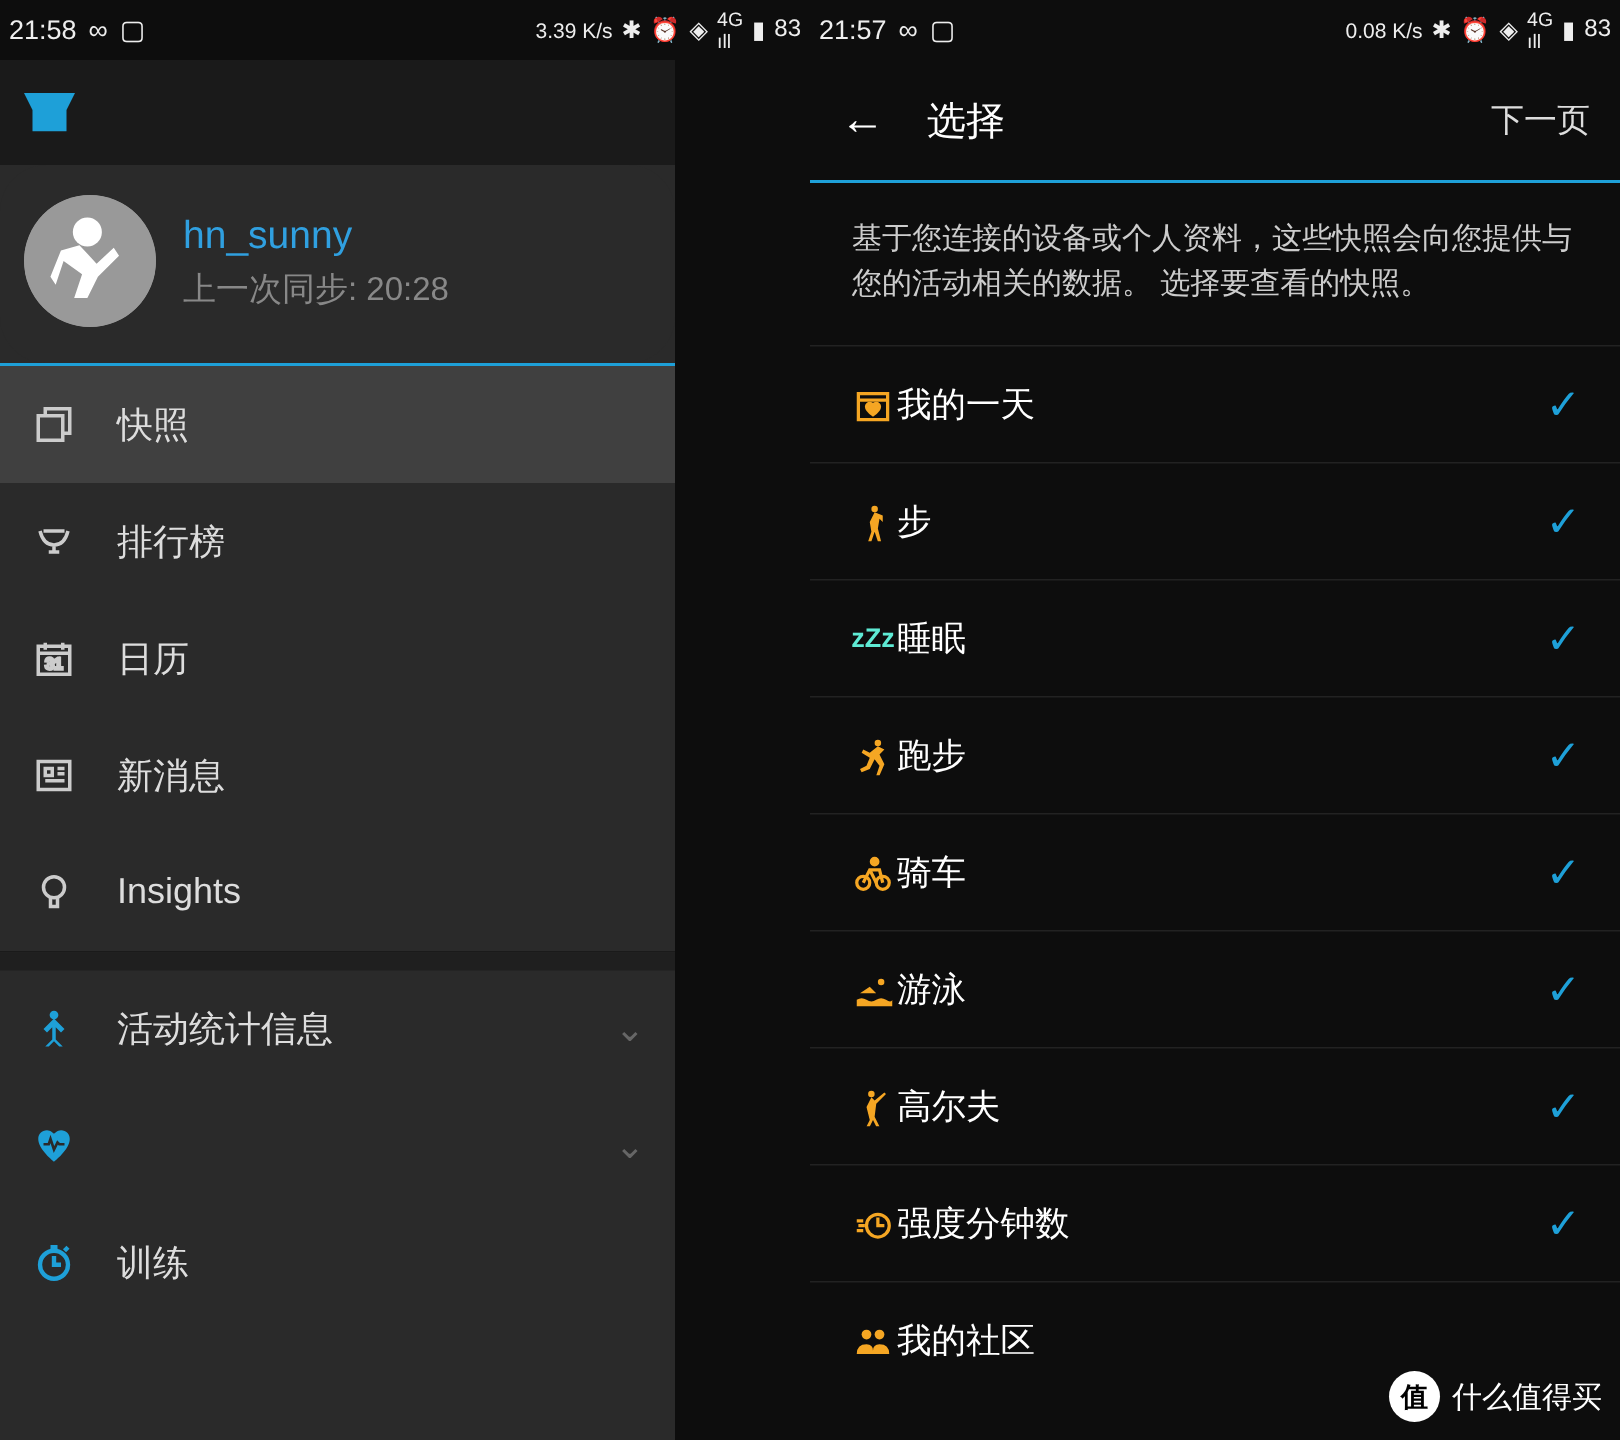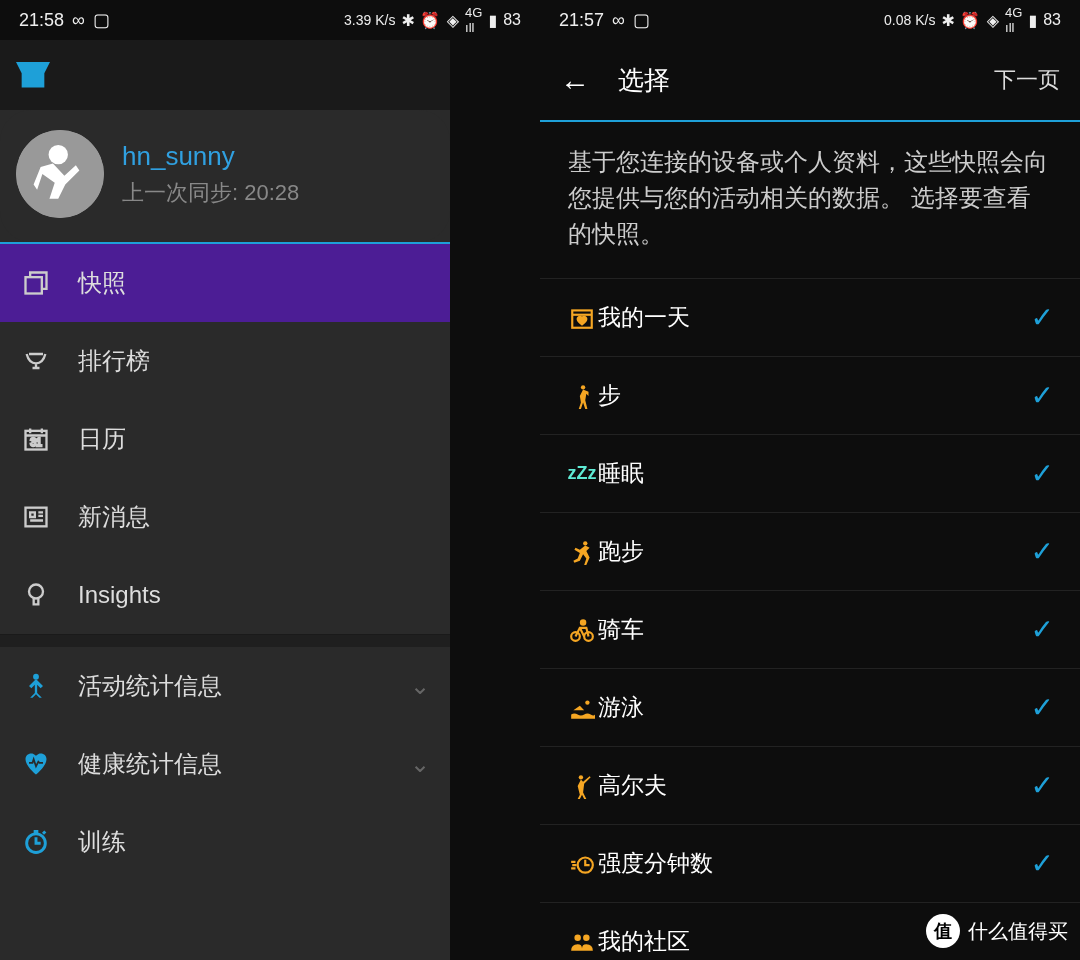--- a/index.html
+++ b/index.html
@@ -17,21 +17,21 @@
       width: 540px;
       height: 960px;
       position: relative;
       background: #0d0d0d;
       overflow: hidden;
     }
     .status-bar {
       height: 40px;
       display: flex;
       align-items: center;
-      padding: 0 19px;
+      padding: 0 6px;
       font-size: 18px;
       color: #eee;
       background: transparent;
     }
     .status-left { display: flex; align-items: center; gap: 8px; }
     .status-right { margin-left: auto; display: flex; align-items: center; gap: 6px; font-size: 16px; }
     .status-right .speed { font-size: 14px; }
     .inbox-icon {
       width: 34px;
       height: 26px;
@@ -87,21 +87,21 @@
     .divider-blue { height: 2px; background: #1ea0d8; }
     .menu-item {
       display: flex;
       align-items: center;
       height: 78px;
       padding: 0 20px;
       gap: 26px;
       font-size: 24px;
       color: #ddd;
     }
-    .menu-item.active { background: #4c1d95; }
+    .menu-item.active { background: #404040; }
     .menu-icon {
       width: 32px;
       height: 32px;
       display: flex;
       align-items: center;
       justify-content: center;
     }
     .menu-icon svg { width: 28px; height: 28px; }
     .chevron {
       margin-left: auto;
@@ -115,21 +115,21 @@
       align-items: center;
       padding: 0 20px;
       gap: 28px;
       background: #0d0d0d;
       font-size: 26px;
     }
     .back-arrow { font-size: 30px; }
     .next-btn { margin-left: auto; font-size: 22px; color: #ddd; }
     .desc {
       padding: 22px 28px 26px;
-      font-size: 24px;
+      font-size: 20px;
       line-height: 1.5;
       color: #ccc;
     }
     .select-list { }
     .select-item {
       display: flex;
       align-items: center;
       height: 78px;
       padding: 0 26px;
       font-size: 23px;
@@ -312,21 +312,20 @@
       <span>活动统计信息</span>
       <span class="chevron">⌄</span>
     </div>
     <div class="menu-item">
       <div class="menu-icon">
           <svg viewBox="0 0 24 24" fill="#1ea0d8">
             <path d="M12 21 C12 21 3 14 3 8 C3 5 5 3 8 3 C10 3 12 5 12 5 C12 5 14 3 16 3 C19 3 21 5 21 8 C21 14 12 21 12 21 Z"></path>
             <path d="M6 11 L9 11 L10 8 L12 14 L14 10 L15 11 L18 11" stroke="#2a2a2a" stroke-width="1.5" fill="none"></path>
           </svg>
         </div>
-      <span>健康统计信息</span>
       <span class="chevron">⌄</span>
     </div>
     <div class="menu-item">
       <div class="menu-icon">
           <svg viewBox="0 0 24 24" fill="none" stroke="#1ea0d8" stroke-width="2.5">
             <circle cx="12" cy="13" r="8"></circle>
             <path d="M12 8 V13 H16 M10 3 H14 M18 5 L20 3"></path>
           </svg>
         </div>
       <span>训练</span>

